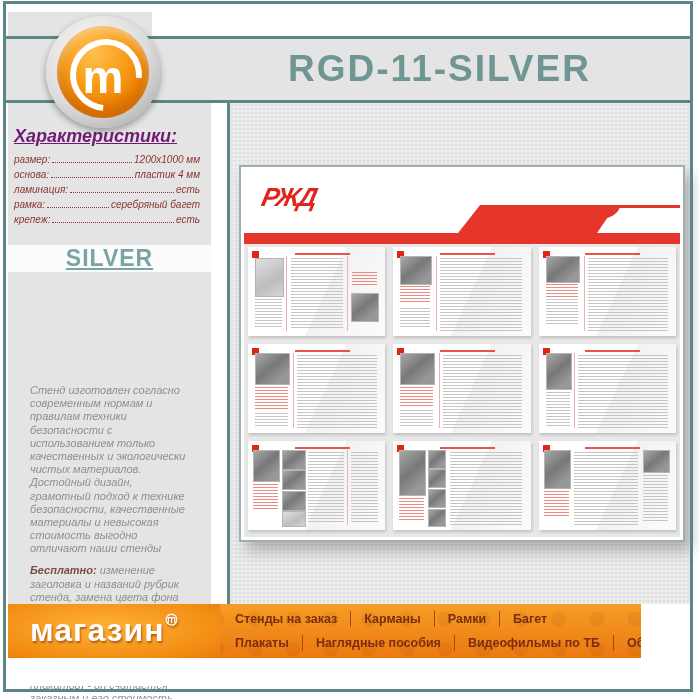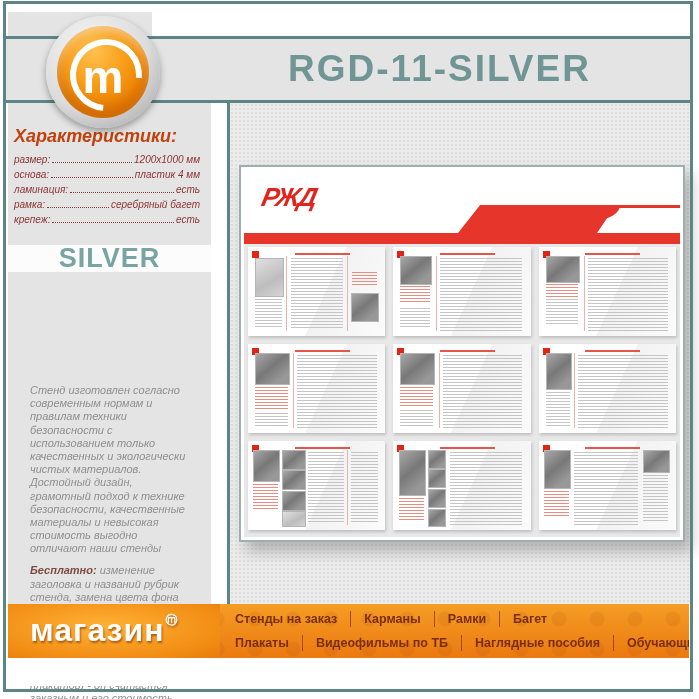--- a/index.html
+++ b/index.html
@@ -26,30 +26,30 @@
         box-shadow:inset 0 -10px 14px rgba(150,60,0,.35), inset 0 5px 9px rgba(255,255,255,.45);}
   .logo-m{position:absolute;left:50%;top:55%;transform:translate(-50%,-50%);
           color:#fff;font-weight:bold;font-size:46px;line-height:1;}
   .logo-arc{position:absolute;left:50%;top:50%;width:60px;height:60px;margin:-33px 0 0 -33px;
           border:6px solid #fff;border-radius:50%;border-bottom-color:transparent;transform:rotate(-40deg);}
 
   
   .left-col{position:absolute;left:8px;top:103px;width:203px;height:501px;background:#e3e4e3;}
   .left-col-bottom{position:absolute;left:8px;top:658px;width:197px;height:28px;background:#e3e4e3;}
 
-  .char-title{position:absolute;left:14px;top:126px;font-size:18px;font-weight:bold;font-style:italic;color:#c2410c;}
+  .char-title{position:absolute;left:14px;top:126px;font-size:18px;font-weight:bold;font-style:italic;color:#701a75;text-decoration:underline;}
   .char-rows{position:absolute;left:14px;top:152px;width:186px;}
   .char-row{display:flex;align-items:baseline;font-style:italic;font-size:10px;color:#8d3434;line-height:1.5;}
   .c-label{white-space:nowrap;}
   .c-leader{flex:1;border-bottom:1px dotted #8d3434;margin:0 2px 3px;min-width:8px;}
   .c-value{white-space:nowrap;}
 
   .silver-band{position:absolute;left:8px;top:245px;width:203px;height:27px;background:#fcfcfc;
                display:flex;align-items:center;justify-content:center;
-               font-size:27px;font-weight:bold;color:#78a4a3;letter-spacing:1px;}
+               font-size:23px;font-weight:bold;color:#78a4a3;letter-spacing:1px;text-decoration:underline;}
 
   
   .diagram{position:absolute;left:24px;top:278px;width:102px;height:102px;border-radius:50%;
            background:radial-gradient(circle at 40% 30%,#fdfdfd,#ececec 55%,#cfcfcf 92%);
            box-shadow:inset 0 -4px 8px rgba(0,0,0,.18),1px 2px 5px rgba(0,0,0,.25);overflow:hidden;}
   .diagram i{position:absolute;display:block;}
   .marble{left:16%;top:7%;width:66%;height:30%;border-radius:45% 60% 50% 50%/60% 40% 60% 40%;
           background:linear-gradient(105deg,#f2f2f2,#d9d9d9 30%,#efefef 55%,#d5d5d5 80%);}
   .b1{left:30%;top:39%;width:50%;height:9%;background:#cfc9bd;transform:skewX(-35deg);}
   .b3{left:33%;top:47%;width:52%;height:4%;background:#7fa0a0;transform:skewX(-35deg);}
@@ -109,21 +109,21 @@
   .panel i{position:absolute;display:block;}
   .mk{top:4px;left:4px;width:7px;height:7px;background:#e02416;}
   .tl{top:6px;left:34%;right:26%;height:2px;background:#e4564c;}
   .ph{background:linear-gradient(140deg,#a8a8a8 0%,#787878 45%,#989898 80%);border:1px solid #b5b5b5;}
   .ph.light{background:linear-gradient(150deg,#e0e0e0,#bdbdbd 60%,#d5d5d5);}
   .tx{background:repeating-linear-gradient(to bottom,#c5c5c5 0 1px,transparent 1px 3px);}
   .rx{background:repeating-linear-gradient(to bottom,#e98c84 0 1px,transparent 1px 3px);}
   .vr{width:1px;background:#eab3ae;}
 
   
-  .footer{position:absolute;left:8px;top:604px;width:681px;height:54px;
+  .footer{position:absolute;left:8px;top:604px;width:633px;height:54px;
           background:linear-gradient(#f59d24,#eb7911);overflow:hidden;}
   .footer::before{content:"";position:absolute;inset:0;
           background-image:radial-gradient(circle,rgba(150,55,0,.10) 7px,transparent 8px);
           background-size:38px 30px;}
   .footer-logo{position:absolute;left:0;top:0;width:212px;height:54px;
           background:radial-gradient(ellipse at 45% 42%,#ffb237,#f28d13 72%,#ea7a0e);
           display:flex;flex-direction:column;justify-content:center;padding-left:22px;box-sizing:border-box;}
   .logo-word{font-size:32px;font-weight:bold;color:#fff;line-height:.8;letter-spacing:1px;
           text-shadow:1px 2px 2px rgba(120,40,0,.55);display:flex;align-items:flex-start;}
   .logo-word sup{font-size:12px;margin-top:-2px;margin-left:1px;}
@@ -311,22 +311,22 @@
     </div>
     <div class="footer-menu">
       <div class="menu-row">
           <span class="menu-item">Стенды на заказ</span>
           <span class="menu-item">Карманы</span>
           <span class="menu-item">Рамки</span>
           <span class="menu-item">Багет</span>
         </div>
       <div class="menu-row">
           <span class="menu-item">Плакаты</span>
+          <span class="menu-item">Наглядные пособия</span>
           <span class="menu-item">Видеофильмы по ТБ</span>
-          <span class="menu-item">Наглядные пособия</span>
           <span class="menu-item">Обучающие программы</span>
         </div>
     </div>
   </div>
 
   <div class="footer-under"></div>
   <div class="frame"></div>
 </div>
 
 </body></html>

